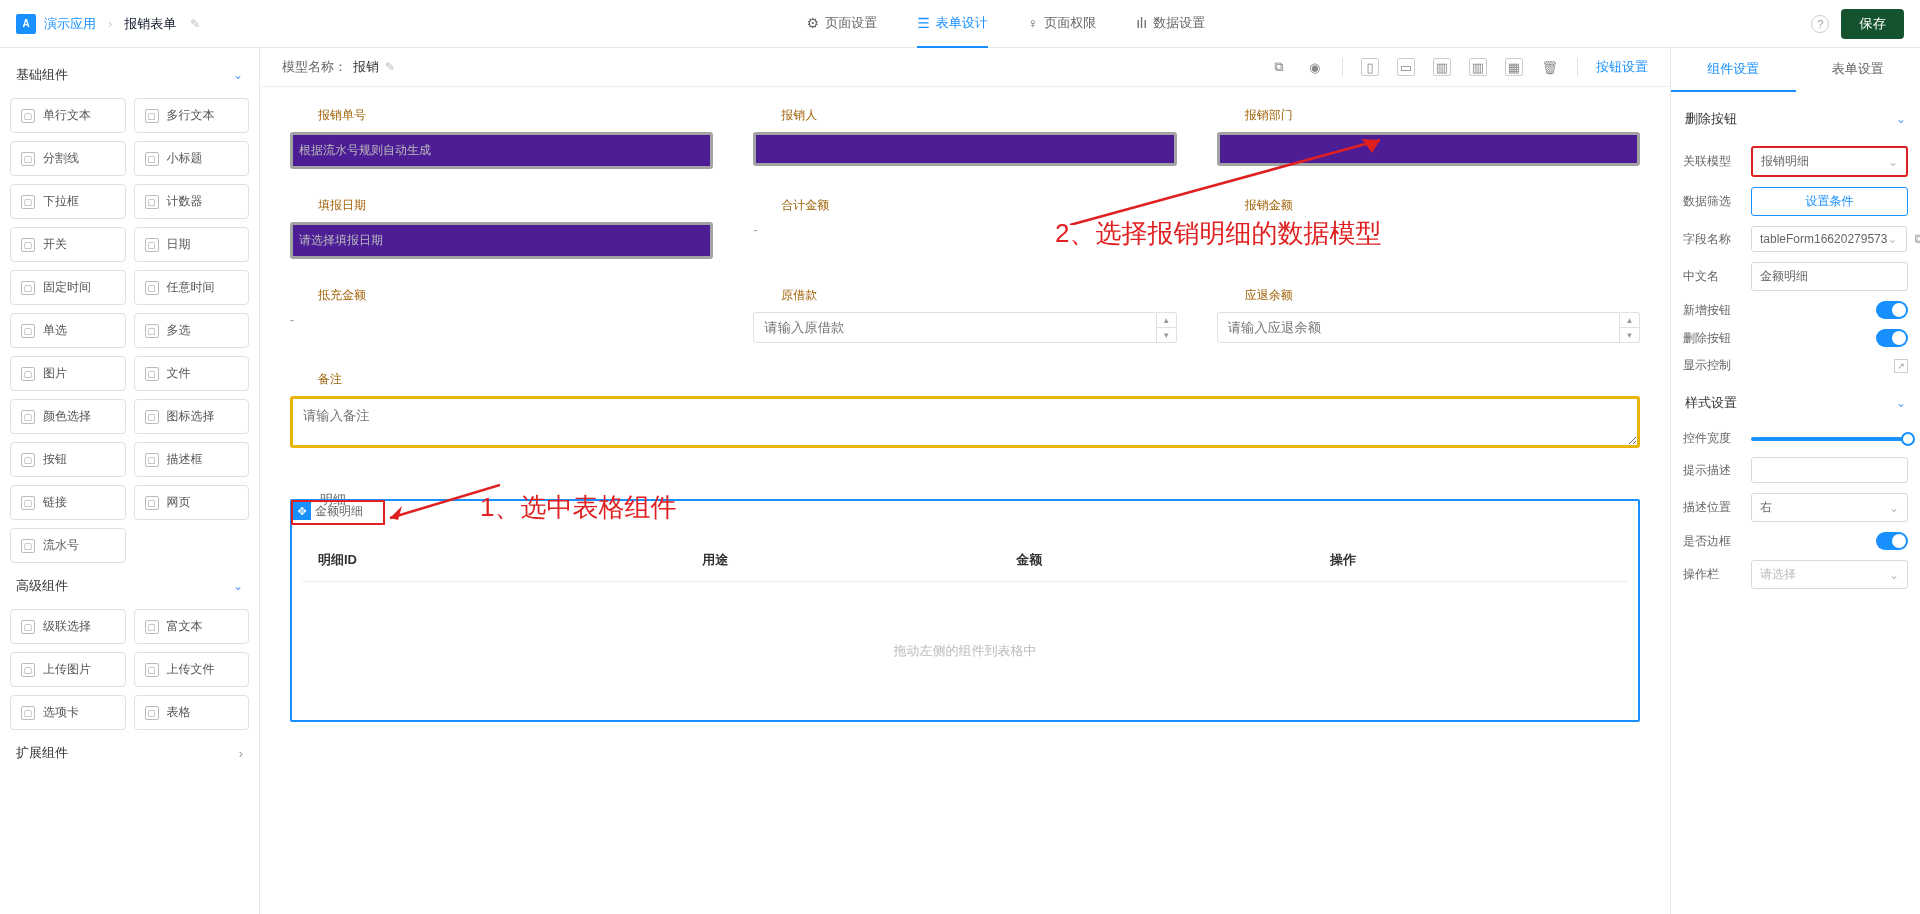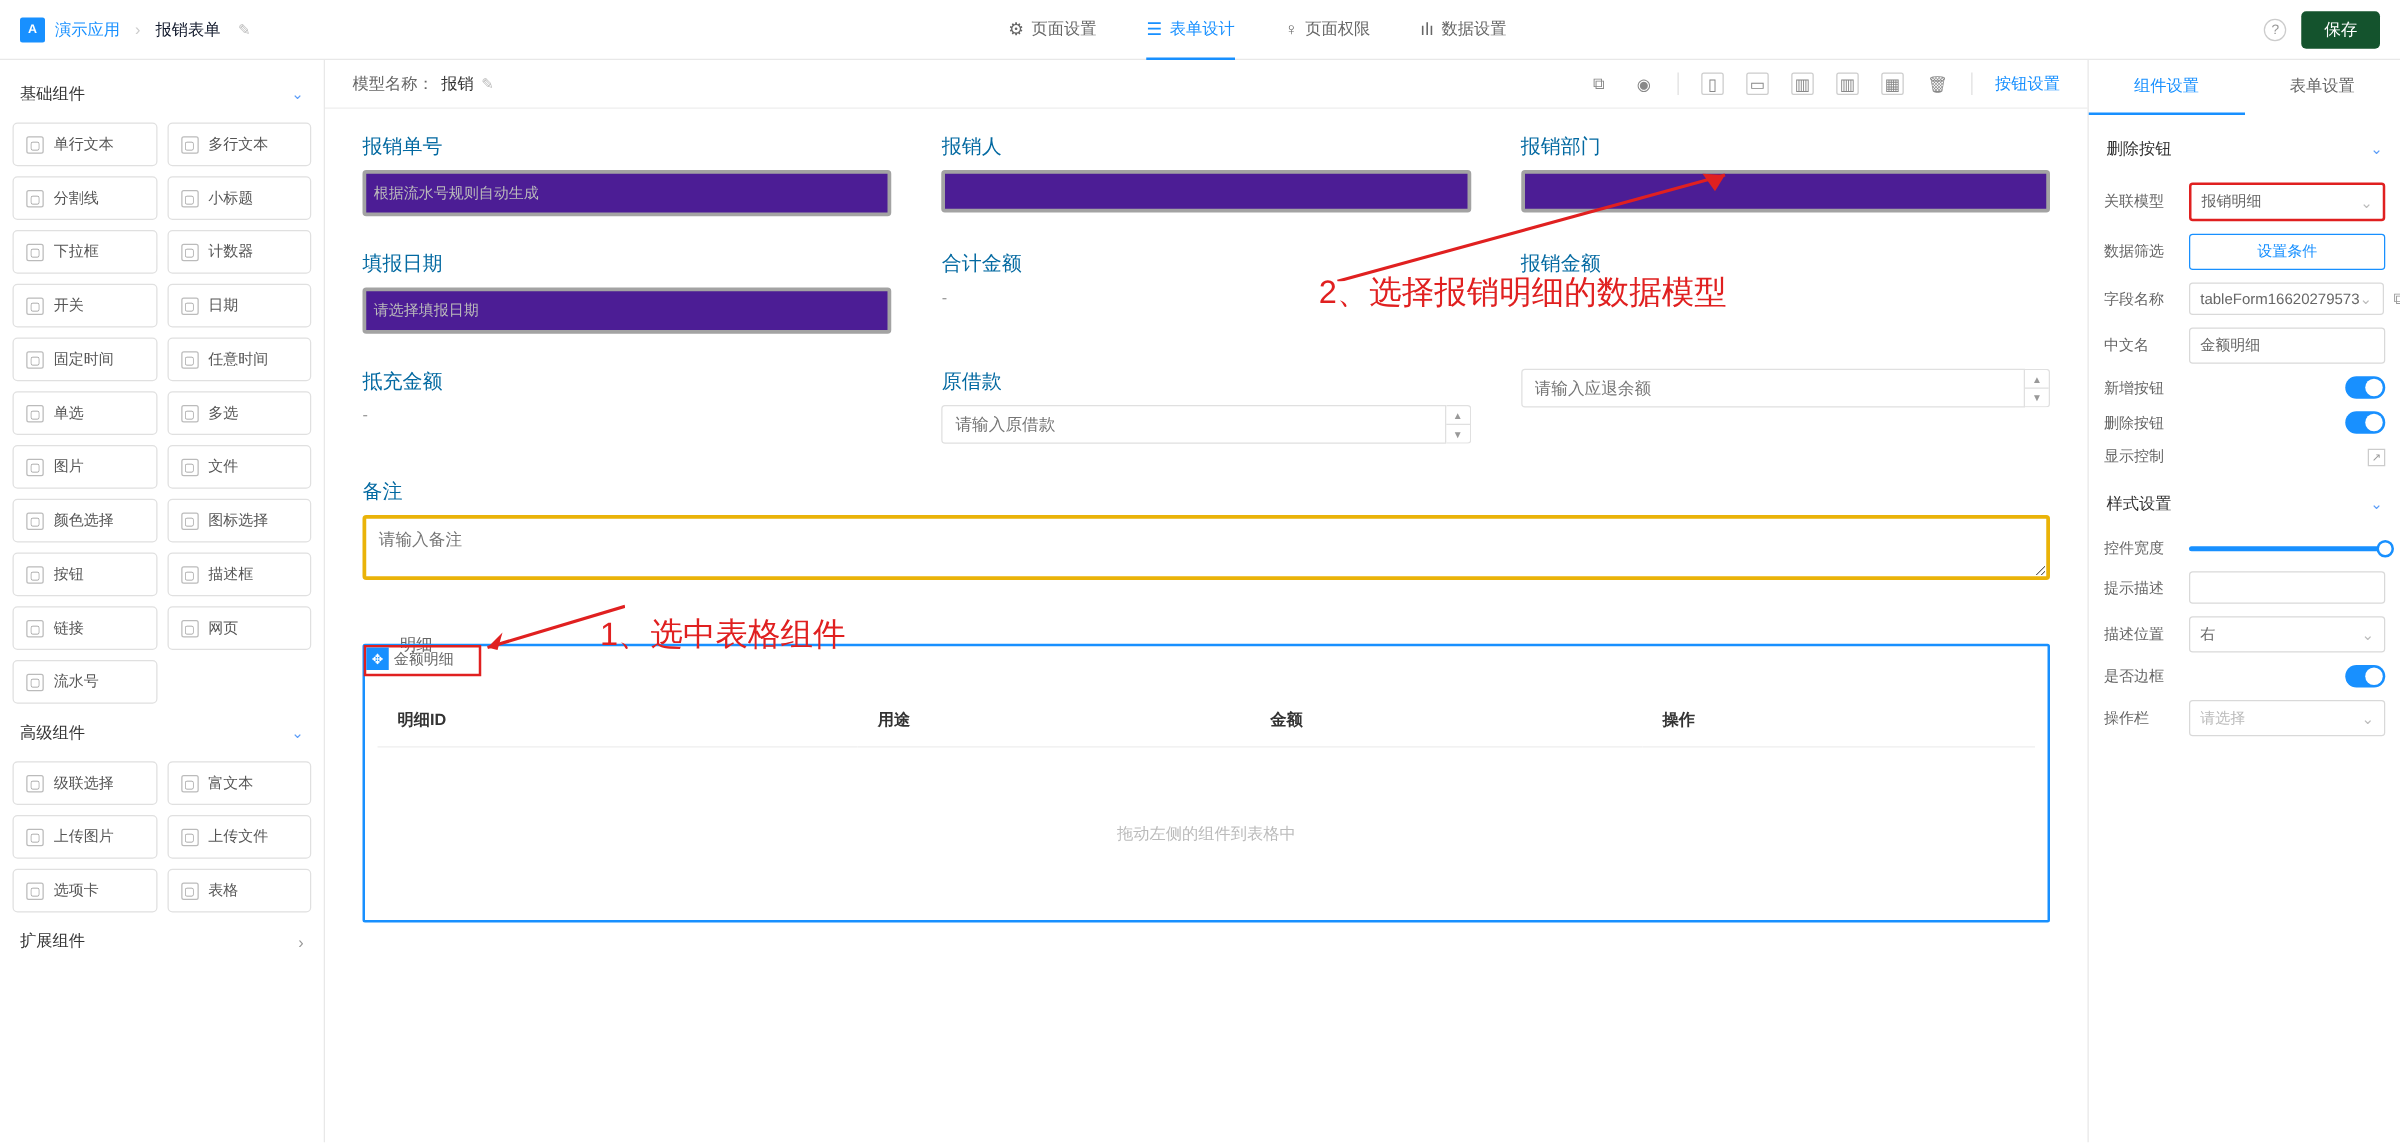--- a/index.html
+++ b/index.html
@@ -37,21 +37,21 @@
     .canvas-title-label { color: #666; }
     .canvas-title { margin-left: 6px; }
     .canvas-tools { margin-left: auto; display: flex; align-items: center; gap: 18px; }
     .tool-icon { width: 18px; height: 18px; display: flex; align-items: center; justify-content: center; color: #888; border: 1px solid transparent; cursor: pointer; }
     .tool-icon.boxed { border: 1px solid #ccc; border-radius: 2px; }
     .tool-divider { width: 1px; height: 18px; background: #e0e0e0; }
     .btn-config { color: #1890ff; cursor: pointer; }
     .canvas-body { flex: 1; overflow: auto; padding: 20px 30px; }
     .form-row { display: flex; gap: 40px; margin-bottom: 28px; }
     .form-field { flex: 1; }
-    .field-label { color: #0369a1; font-size: 16px; margin-bottom: 8px; }
+    .field-label { color: #a16207; font-size: 12px; margin-bottom: 8px; margin-left: 28px; }
     .field-input { width: 100%; border: 3px solid #a3a3a3; border-radius: 3px; padding: 7px 6px; color: #bbb; font-size: 12px; background:#4c1d95; }
     .field-static { color: #999; }
     .number-input { display: flex; }
     .number-input input { flex: 1; border: 1px solid #e0e0e0; border-radius: 3px 0 0 3px; padding: 7px 10px; color: #bbb; }
     .number-btns { border: 1px solid #e0e0e0; border-left: none; border-radius: 0 3px 3px 0; display: flex; flex-direction: column; width: 20px; }
     .number-btns span { flex: 1; display: flex; align-items: center; justify-content: center; font-size: 8px; color: #999; }
     .number-btns span:first-child { border-bottom: 1px solid #e0e0e0; }
     .textarea { width: 100%; border: 3px solid #eab308; border-radius: 3px; padding: 8px 10px; color: #bbb; min-height: 50px; resize: vertical; }
     .detail-section { margin-top: 30px; }
     .detail-legend { color: #666; font-size: 13px; padding: 0 10px; margin-left: 20px; background: #fff; position: relative; top: 10px; display: inline-block; }
@@ -312,20 +312,21 @@
             <div class="field-label">原借款</div>
             <div class="number-input">
               <input placeholder="请输入原借款" style="">
               <div class="number-btns">
                 <span>▲</span>
                 <span>▼</span>
               </div>
             </div>
           </div>
         <div class="form-field">
+            <div class="field-label">应退余额</div>
             <div class="number-input">
               <input placeholder="请输入应退余额" style="">
               <div class="number-btns">
                 <span>▲</span>
                 <span>▼</span>
               </div>
             </div>
           </div>
       </div>
       <div class="form-row">

